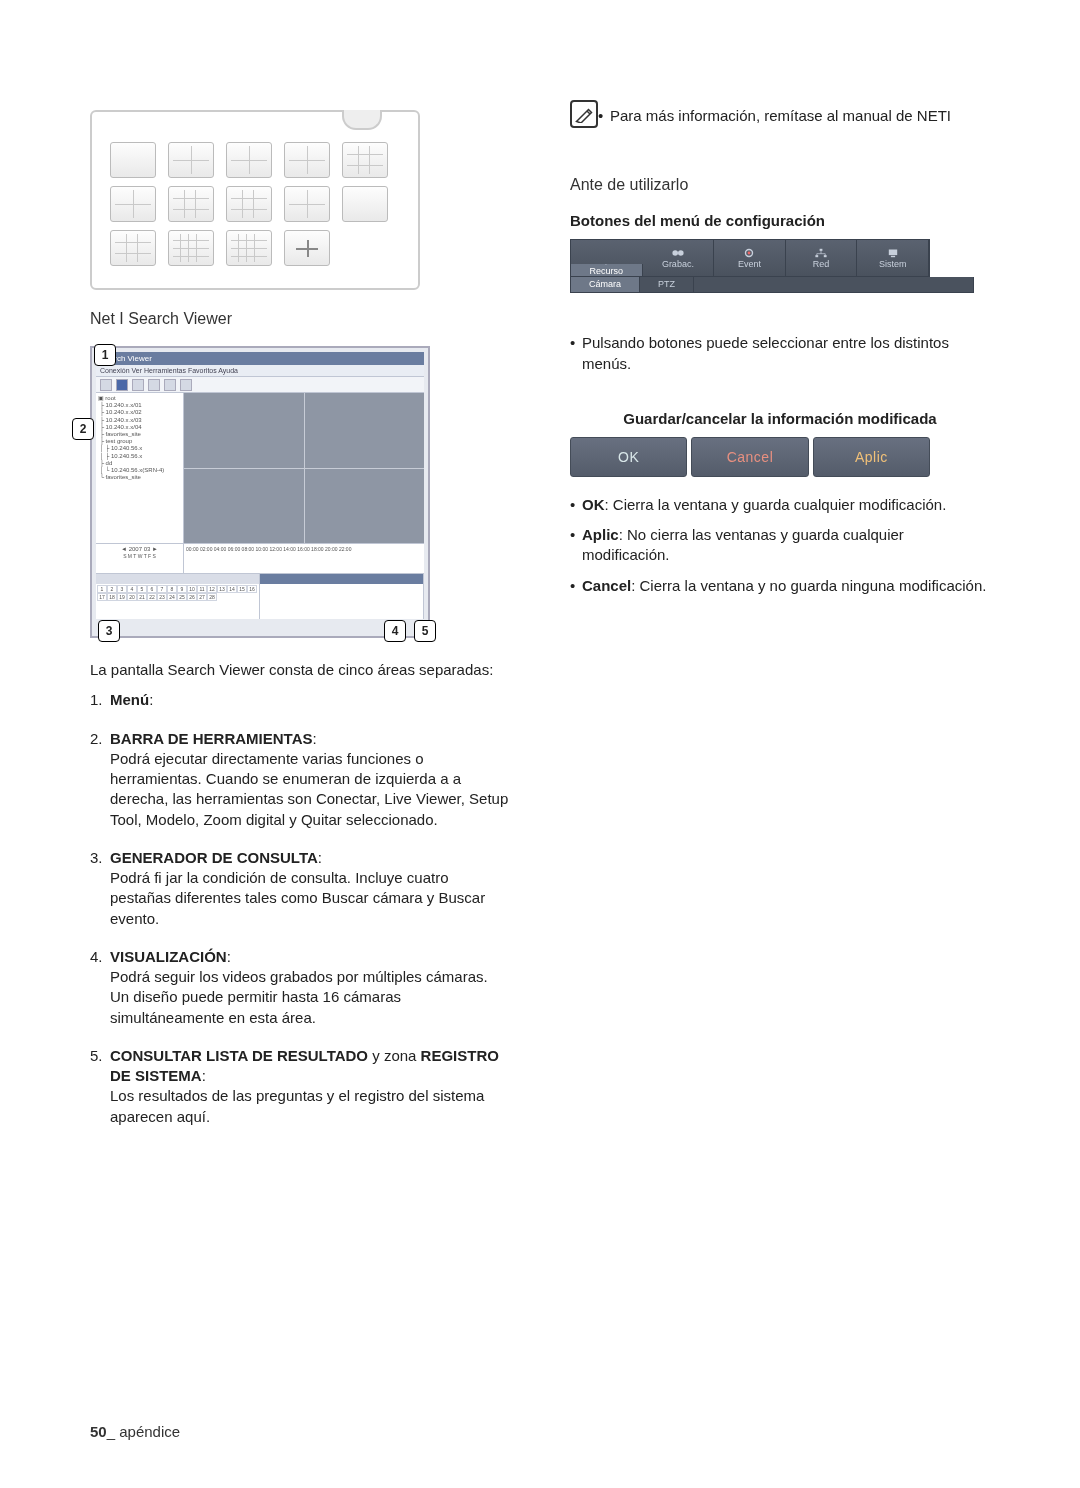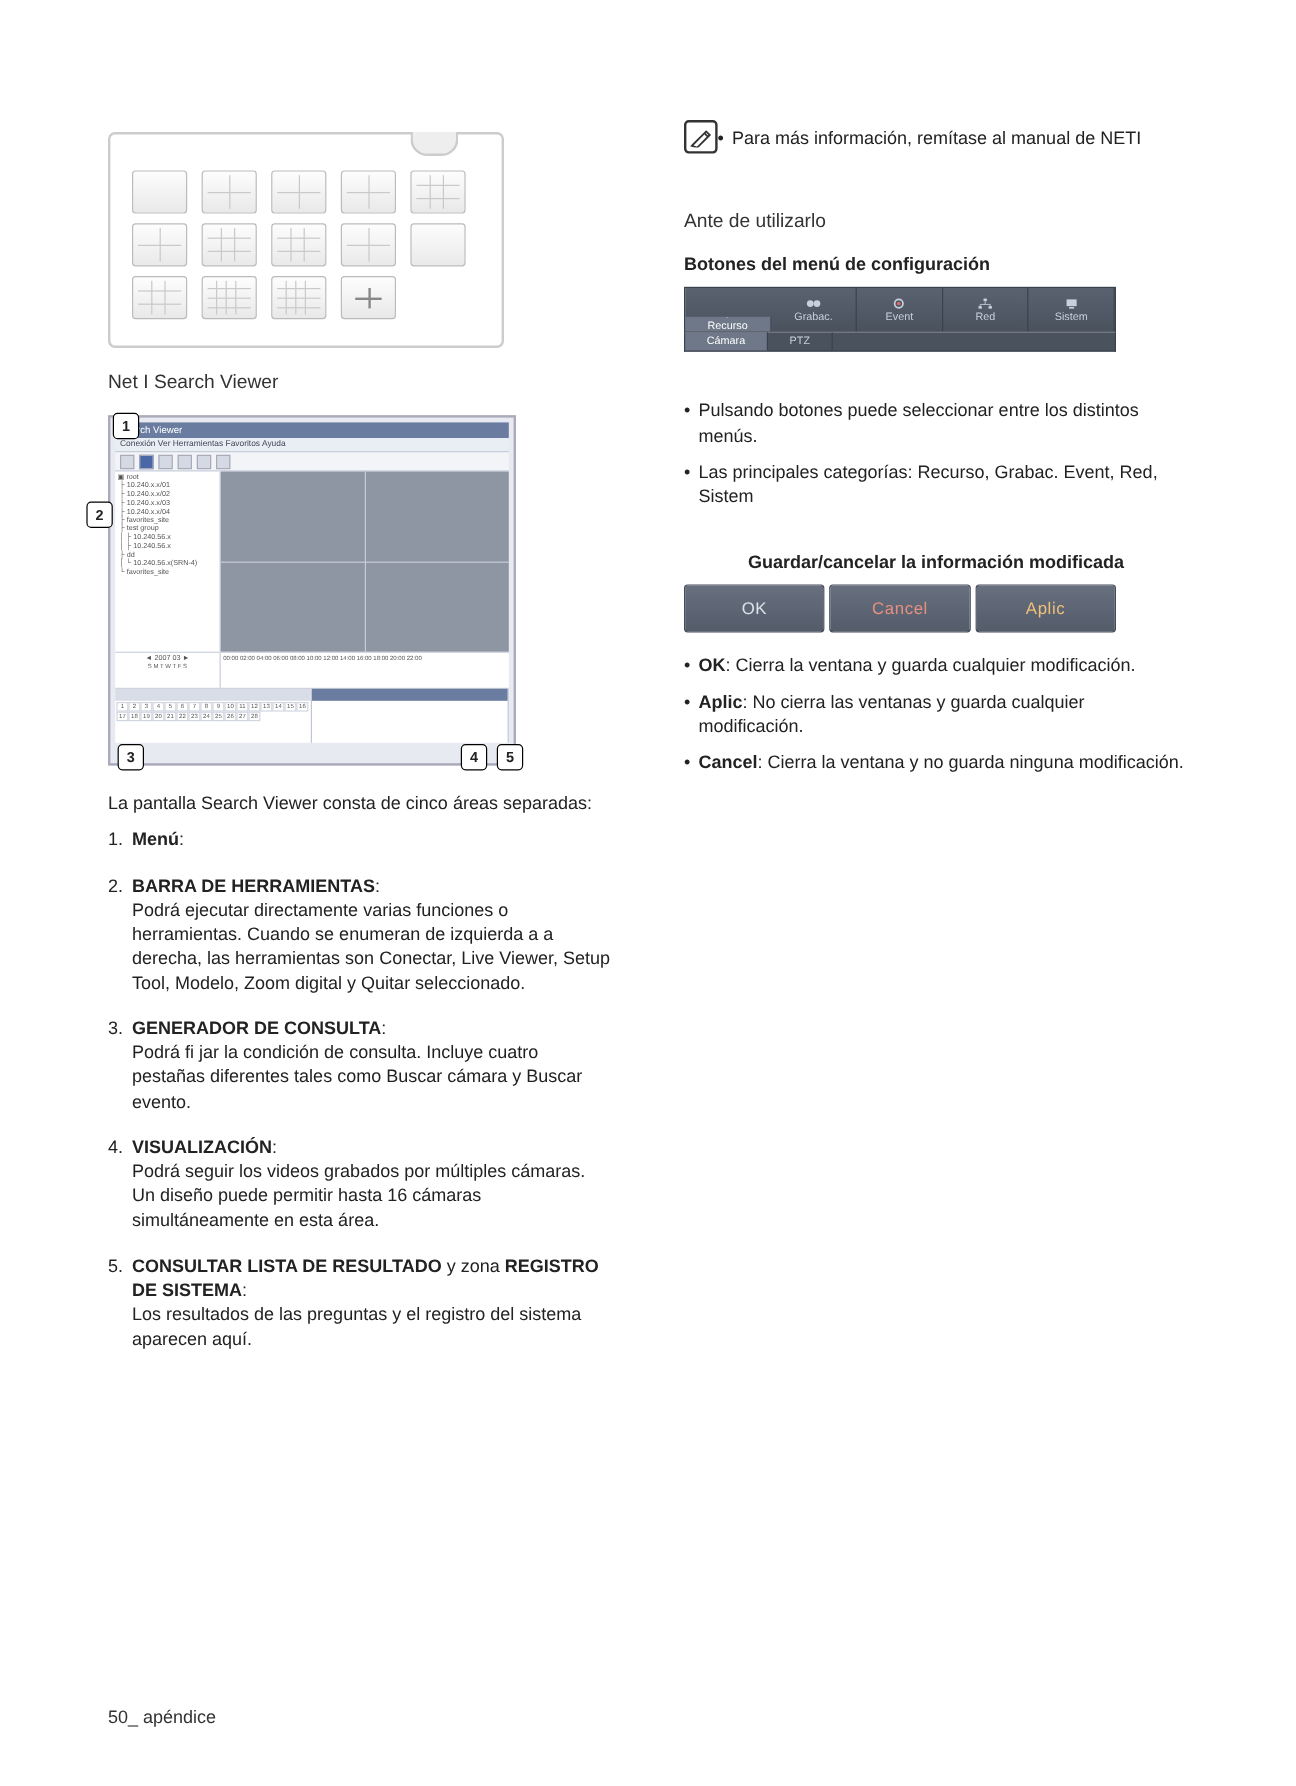--- a/index.html
+++ b/index.html
@@ -144,21 +144,21 @@
     display:flex; align-items:stretch; font-size:9px; color:#c8d0dc;
     border:1px solid #3a424e;
   }
   .menubar .mtab {
     flex:1; display:flex; flex-direction:column; align-items:center; justify-content:center;
     border-right:1px solid #3a424e; gap:1px;
   }
   .menubar .mtab.active { background:#6e7888; color:#fff;margin-top:24px; }
   .menubar .mtab .mi { width:14px; height:10px;}
   .subbar {
-    width:360px; height:16px; background:#4a525e;
+    width:404px; height:16px; background:#4a525e;
     display:flex; font-size:9px; color:#c8d0dc; border:1px solid #3a424e; border-top:none;
   }
   .subbar span { padding:2px 18px; border-right:1px solid #3a424e;}
   .subbar span.active { background:#6e7888; color:#fff;}
 
   .btnrow {
     width:360px; height:40px; display:flex; gap:4px; margin:10px 0 18px 0;
   }
   .btnrow .btn {
     flex:1; background:linear-gradient(#687080,#545c6a);
@@ -167,21 +167,21 @@
     display:flex; align-items:center; justify-content:center;
     letter-spacing:0.5px;
   }
   .btnrow .btn.aplic { color:#f0c078;}
   .btnrow .btn.cancel { color:#e89080;}
 
   .footer {
     position:absolute; bottom:48px; left:90px;
     font-size:15px; color:#333;
   }
-  .footer b { font-weight:normal; }
+  .footer b { font-weight:bold; }
 </style>
 </head>
 <body>
 
 <div class="columns">
 
   <div class="col">
     <div class="layoutbox">
       <div class="pin"></div>
       <div class="layout-rows">
@@ -378,21 +378,20 @@
         <span>Sistem</span>
       </div>
     </div>
     <div class="subbar">
       <span class="active">Cámara</span>
       <span>PTZ</span>
     </div>
 
     <ul class="bulleted" style="margin-top:40px;">
       <li>Pulsando botones puede seleccionar entre los distintos menús.</li>
-      <li>Las principales categorías: Recurso, Grabac. Event, Red, Sistem</li>
     </ul>
 
     <h3 class="sub" style="margin-top:36px;text-align:center;">Guardar/cancelar la información modificada</h3>
 
     <div class="btnrow">
       <div class="btn">OK</div>
       <div class="btn cancel">Cancel</div>
       <div class="btn aplic">Aplic</div>
     </div>
 

